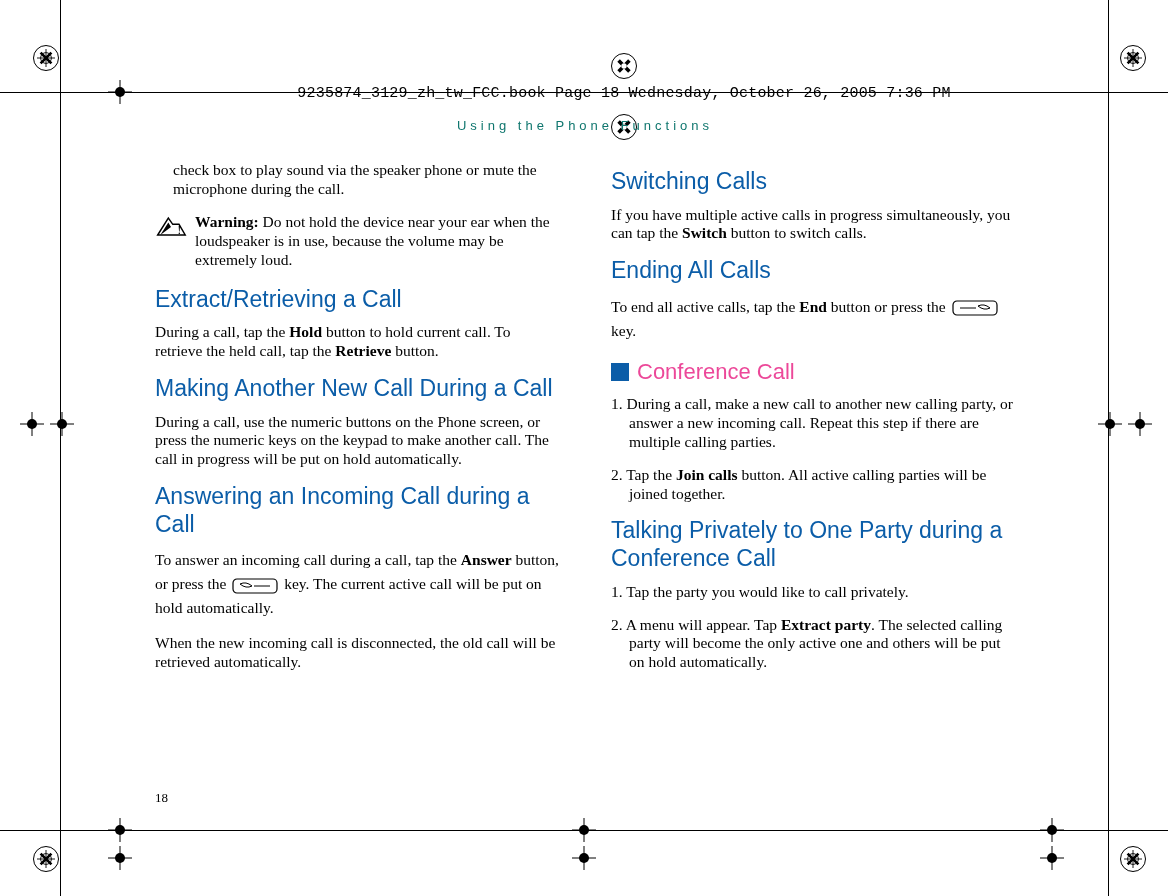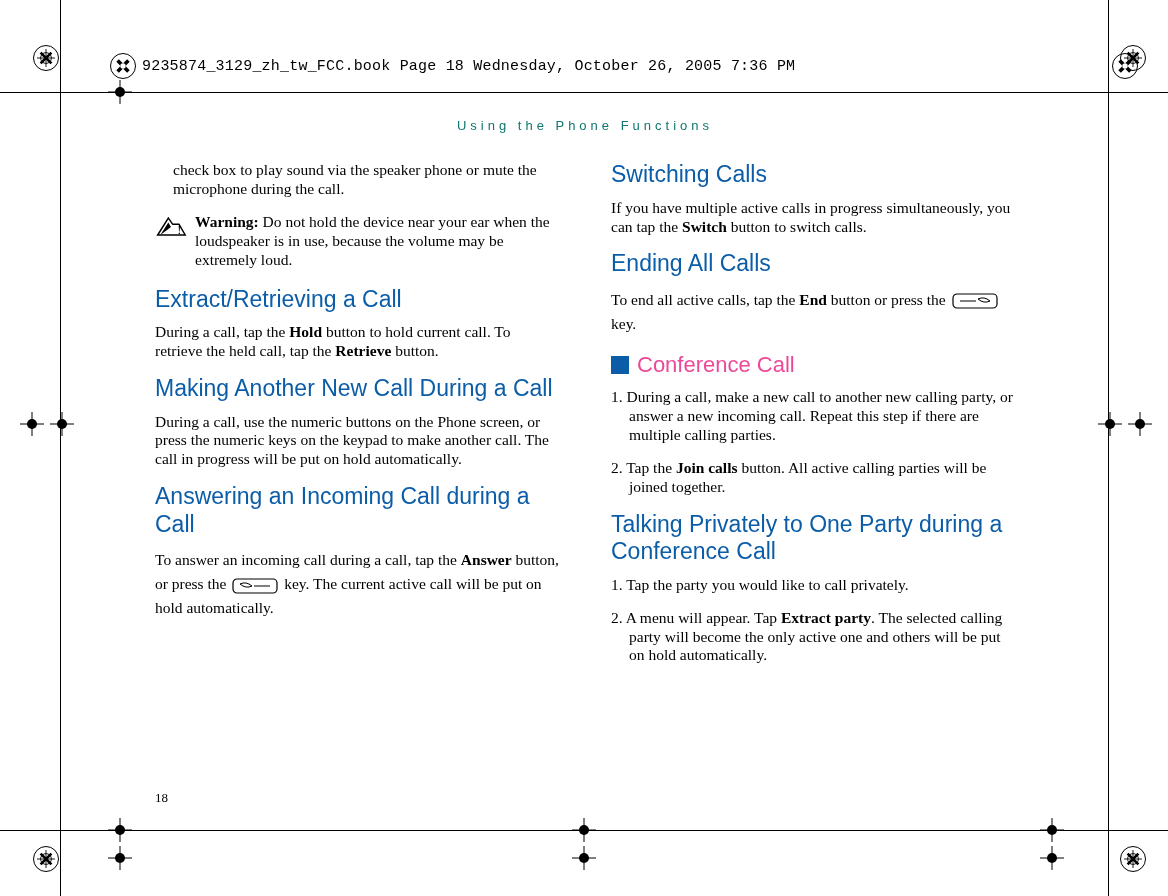--- a/index.html
+++ b/index.html
@@ -17,20 +17,21 @@
     position: absolute;
     top: 53px;
     left: 110px;
     right: 30px;
     display: flex;
     align-items: center;
     gap: 6px;
     font-family: "Courier New", monospace;
     font-size: 15px;
     letter-spacing: 0.2px;
+    flex-direction: column;
   }
   .reg-circle {
     width: 26px; height: 26px;
     border: 1px solid #000;
     border-radius: 50%;
     display: flex; align-items: center; justify-content: center;
     flex: 0 0 auto;
   }
   .reg-circle svg { width: 18px; height: 18px; }
   .reg-spacer { flex: 1; }
@@ -59,20 +60,21 @@
     font-family: Arial, Helvetica, sans-serif;
     font-size: 13px;
     letter-spacing: 4px;
     margin-bottom: 28px;
     color:#0f766e;
     text-align:center;
   }
   .cols {
     display: flex;
     gap: 52px;
+    align-items: flex-end;
   }
   .col { width: 412px; }
   .body-text {
     font-size: 15.5px;
     line-height: 1.22;
     margin-bottom: 14px;
   }
   .indent { padding-left: 18px; }
   .indent-num { padding-left: 18px; text-indent: -18px; }
   .warning-row {
@@ -274,20 +276,21 @@
       <p class="body-text">During a call, use the numeric buttons on the Phone screen, or press the numeric keys on the keypad to make another call. The call in progress will be put on hold automatically.</p>
 
       <h2 class="h2">Answering an Incoming Call during a Call</h2>
       <p class="body-text" style="line-height:1.55;">
         <span>To answer an incoming call during a call, tap the </span><b>Answer</b><span> button, or press the </span><span class="key-inline"><svg viewBox="0 0 46 16">
               <rect x="1" y="1" width="44" height="14" rx="4" fill="none" stroke="#000" stroke-width="1.2"></rect>
               <path d="M8 6 Q14 3 20 8 Q14 11 8 6 Z" fill="none" stroke="#000"></path>
               <path d="M22 8 L38 8" stroke="#000"></path>
             </svg></span><span> key. The current active call will be put on hold automatically.</span>
       </p>
+      <p class="body-text">When the new incoming call is disconnected, the old call will be retrieved automatically.</p>
     </div>
 
     <div class="col">
       <h2 class="h2" style="margin-top:0;">Switching Calls</h2>
       <p class="body-text">
         <span>If you have multiple active calls in progress simultaneously, you can tap the </span><b>Switch</b><span> button to switch calls.</span>
       </p>
 
       <h2 class="h2">Ending All Calls</h2>
       <p class="body-text" style="line-height:1.55;">

